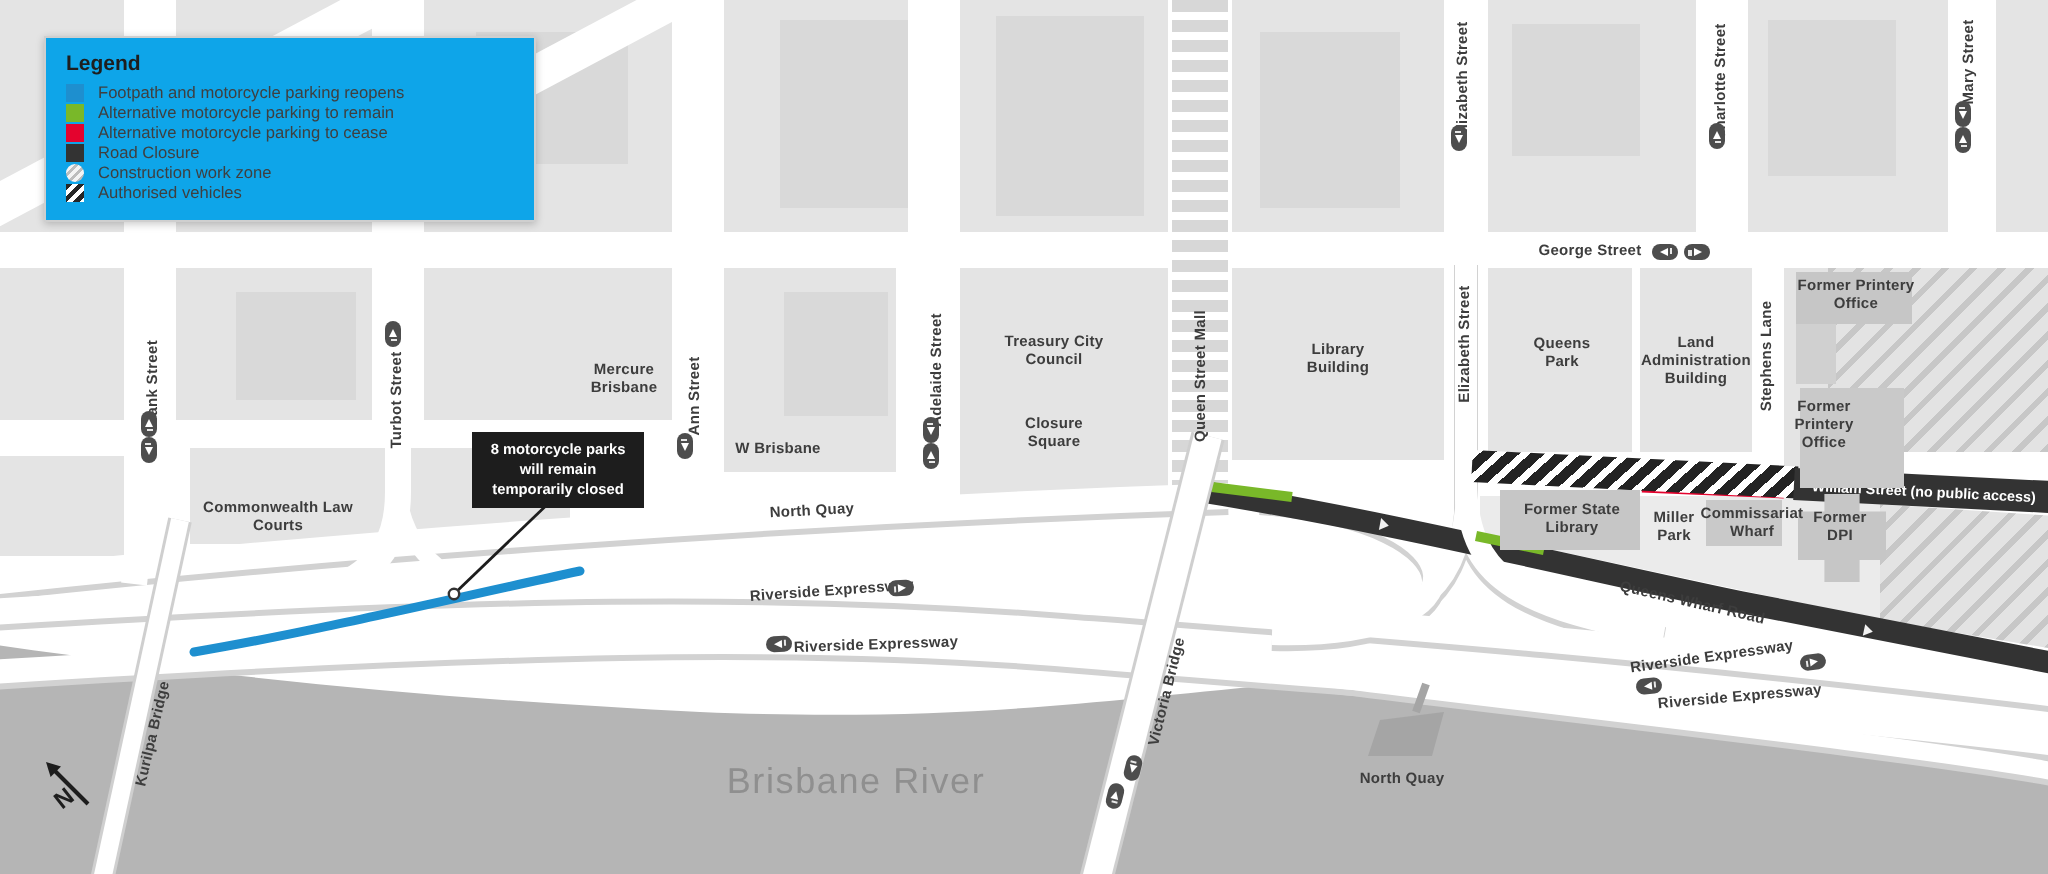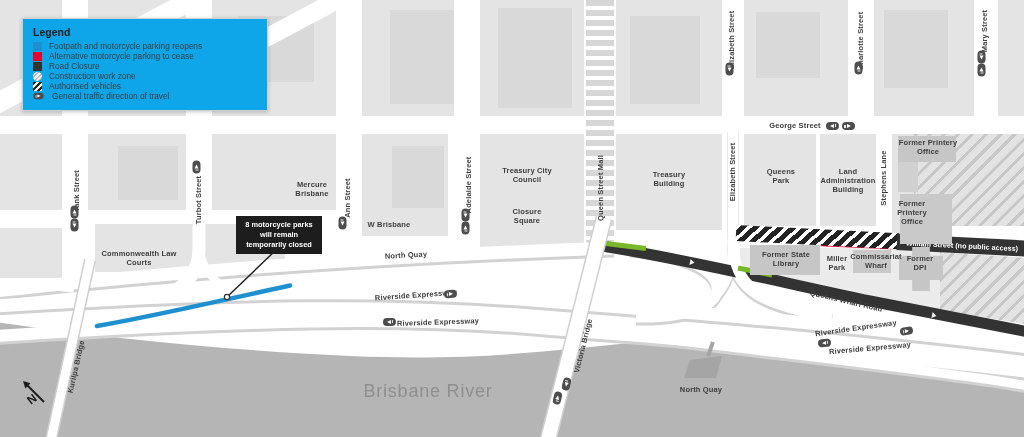--- a/index.html
+++ b/index.html
@@ -186,21 +186,21 @@
   <span class="lbl" style="left:416px;top:296px;transform:translate(-50%,-50%) rotate(-4deg)">Riverside Expressway</span>
   <span class="lbl" style="left:438px;top:323px;transform:translate(-50%,-50%) rotate(-2deg)">Riverside Expressway</span>
   <span class="lbl" style="left:856px;top:329px;transform:translate(-50%,-50%) rotate(-8deg)">Riverside Expressway</span>
   <span class="lbl" style="left:870px;top:349px;transform:translate(-50%,-50%) rotate(-5deg)">Riverside Expressway</span>
   <span class="lbl" style="left:846px;top:302px;transform:translate(-50%,-50%) rotate(13deg)">Queens Wharf Road</span>
 
   <span class="lbl wrap" style="left:312px;top:190px;width:46px">Mercure Brisbane</span>
   <span class="lbl" style="left:389px;top:225px">W Brisbane</span>
   <span class="lbl wrap" style="left:527px;top:176px;width:56px">Treasury City Council</span>
   <span class="lbl wrap" style="left:527px;top:217px;width:44px">Closure Square</span>
-  <span class="lbl wrap" style="left:669px;top:180px;width:44px">Treasury Building</span>
+  <span class="lbl wrap" style="left:669px;top:180px;width:44px">Library Building</span>
   <span class="lbl wrap" style="left:781px;top:177px;width:38px">Queens Park</span>
   <span class="lbl wrap" style="left:848px;top:181px;width:66px">Land Administration Building</span>
   <span class="lbl wrap" style="left:928px;top:148px;width:62px">Former Printery Office</span>
   <span class="lbl wrap" style="left:912px;top:213px;width:40px">Former Printery Office</span>
   <span class="lbl wrap" style="left:139px;top:259px;width:88px">Commonwealth Law Courts</span>
   <span class="lbl wrap" style="left:786px;top:260px;width:58px">Former State Library</span>
   <span class="lbl wrap" style="left:837px;top:264px;width:30px">Miller Park</span>
   <span class="lbl wrap" style="left:876px;top:262px;width:60px">Commissariat Wharf</span>
   <span class="lbl wrap" style="left:920px;top:264px;width:36px">Former DPI</span>
   <span class="river-label" style="left:428px;top:391px">Brisbane River</span>
@@ -237,34 +237,34 @@
     </svg>
   </div>
 
   <div class="legend">
     <div class="legend-title">Legend</div>
     <div class="legend-row">
       <span class="key key-reopens"></span>
       <span>Footpath and motorcycle parking reopens</span>
     </div>
     <div class="legend-row">
+      <span class="key key-remain"></span>
+      <span>Alternative motorcycle parking to remain</span>
+    </div>
+    <div class="legend-row">
       <span class="key key-cease"></span>
       <span>Alternative motorcycle parking to cease</span>
     </div>
     <div class="legend-row">
       <span class="key key-closure"></span>
       <span>Road Closure</span>
     </div>
     <div class="legend-row">
       <span class="key key-constr"></span>
       <span>Construction work zone</span>
     </div>
     <div class="legend-row">
       <span class="key key-auth"></span>
       <span>Authorised vehicles</span>
     </div>
-    <div class="legend-row">
-      <span class="tdi" style="transform:scale(.8);margin-left:-1px"></span>
-      <span>General traffic direction of travel</span>
-    </div>
   </div>
 
 </div>
 
 </body></html>

